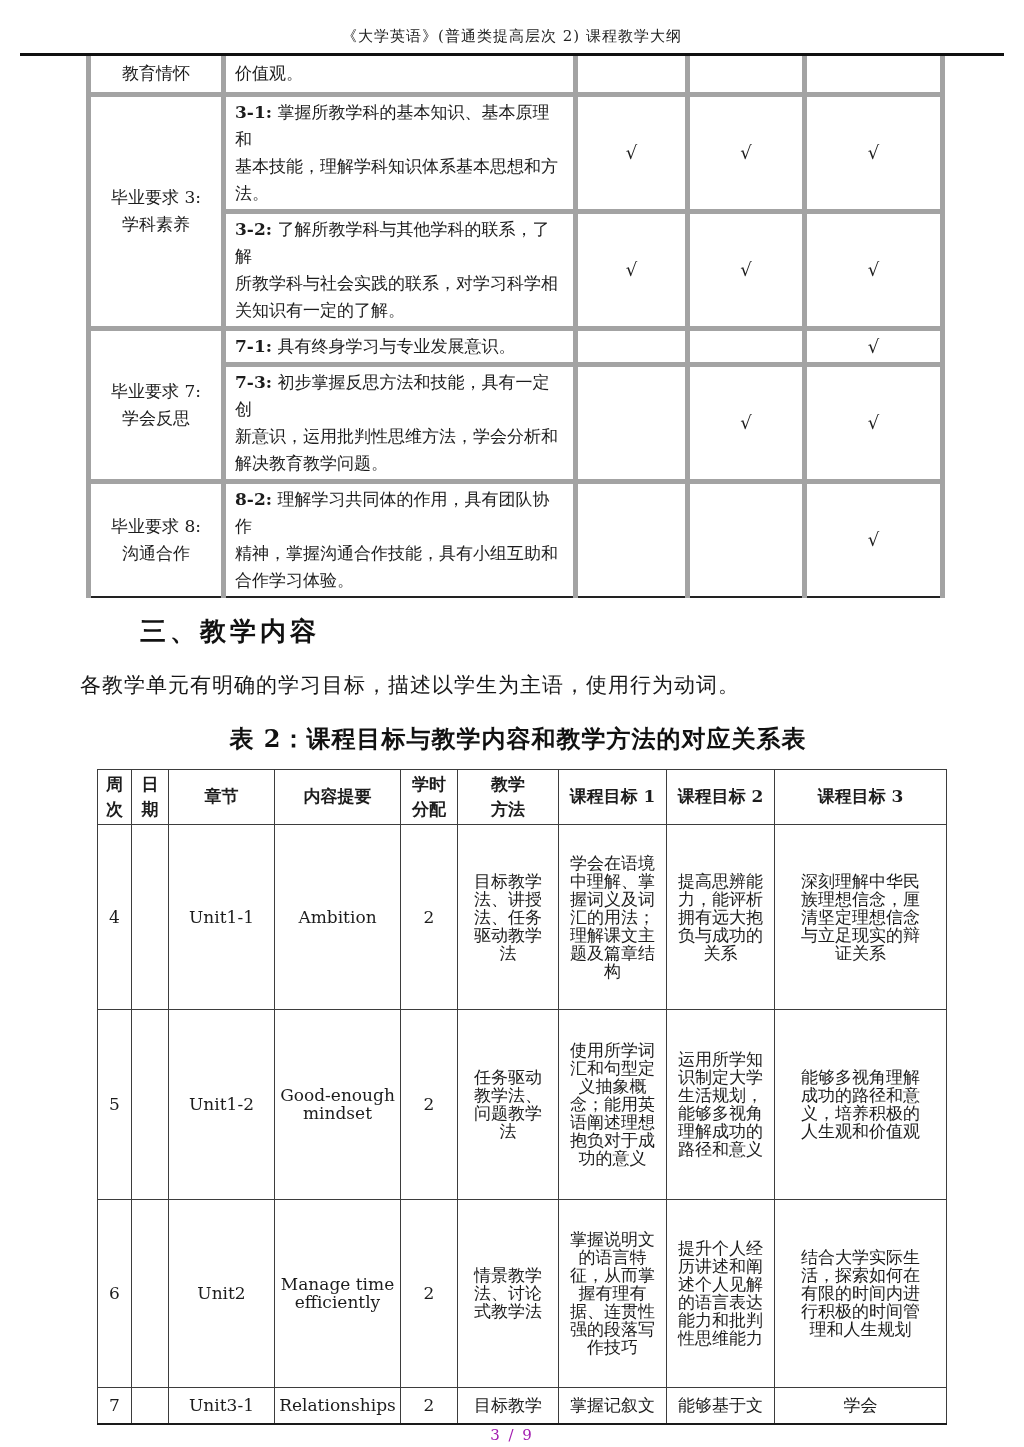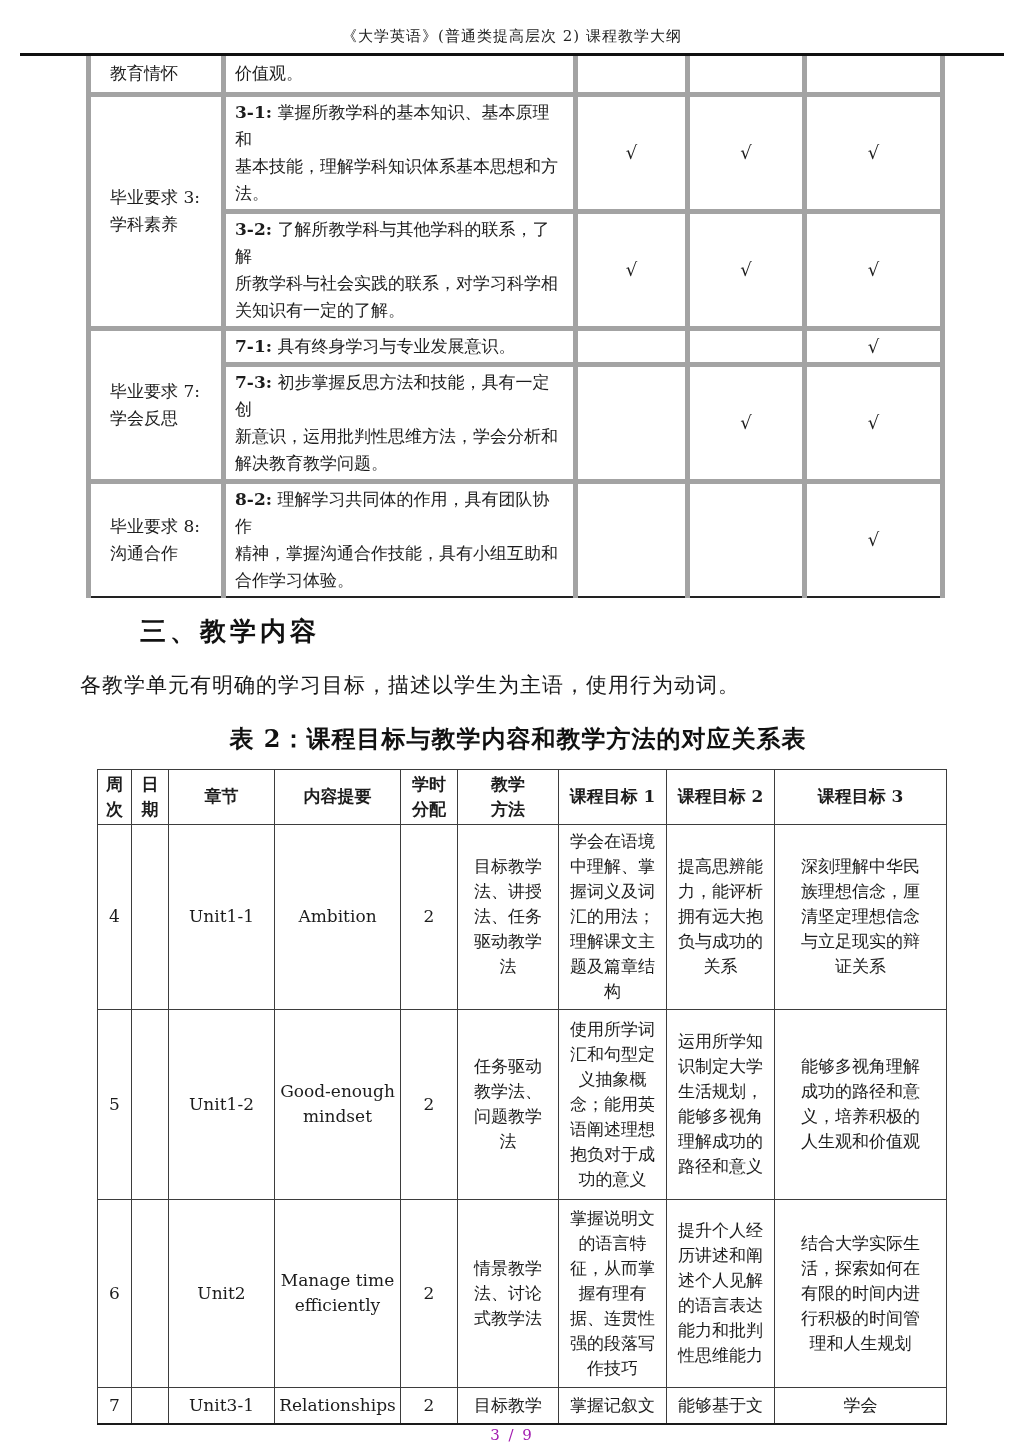--- a/index.html
+++ b/index.html
@@ -11,36 +11,36 @@
   .doc-header { padding-top:27px; text-align:center; font-size:15px; color:#222; letter-spacing:1px; }
   .header-rule { margin:7px 20px 0 20px; border-top:3px solid #101010; height:0; }
 
   table { border-collapse:collapse; table-layout:fixed; }
   td { overflow:hidden; }
 
   
   .matrix { margin-left:86px; width:854px; }
   .matrix td { border:5px solid #a3a3a3; font-size:17px; line-height:27px; vertical-align:middle; }
   .matrix tr.first td { border-top:none; }
-  .matrix .label { white-space:pre-line; padding:2px 19px; }
+  .matrix .label { text-align:center; white-space:pre-line; padding:2px 19px; }
   .matrix .desc  { text-align:left; padding:2px 9px; }
   .matrix .desc .rest { white-space:pre-line;margin-top:32px; }
   .matrix .code { font-weight:bold; }
   .matrix .chk { text-align:center; font-size:18px; }
   .matrix tr.lastrow td { border-bottom:2px solid #222; }
 
   
   .section-heading { margin:16px 0 0 140px; font-size:26px; font-weight:bold; letter-spacing:4px; color:#111; }
   .intro { margin:22px 0 0 80px; font-size:21px; letter-spacing:1px; color:#161616; }
   .t2-title { margin-top:24px; text-align:center; font-size:24px; font-weight:bold; letter-spacing:1px; color:#111;margin-left:12px; }
 
   
   .t2 { margin:14px 0 0 97px; width:849px; }
   .t2 td {
-    border:1px solid #3d3d3d; font-size:17px; line-height:25px;
+    border:1px solid #3d3d3d; font-size:17px; line-height:18px;
     text-align:center; vertical-align:middle; white-space:pre-line; padding:2px 3px;
   }
   .t2 .th { font-weight:bold; line-height:25px; }
   .t2 tr.lastrow td { border-bottom:2px solid #1a1a1a; }
 
   .footer { margin-top:1px; text-align:center; font-size:15px; color:#a21caf; letter-spacing:2px; }
 </style>
 </head>
 <body>
 

